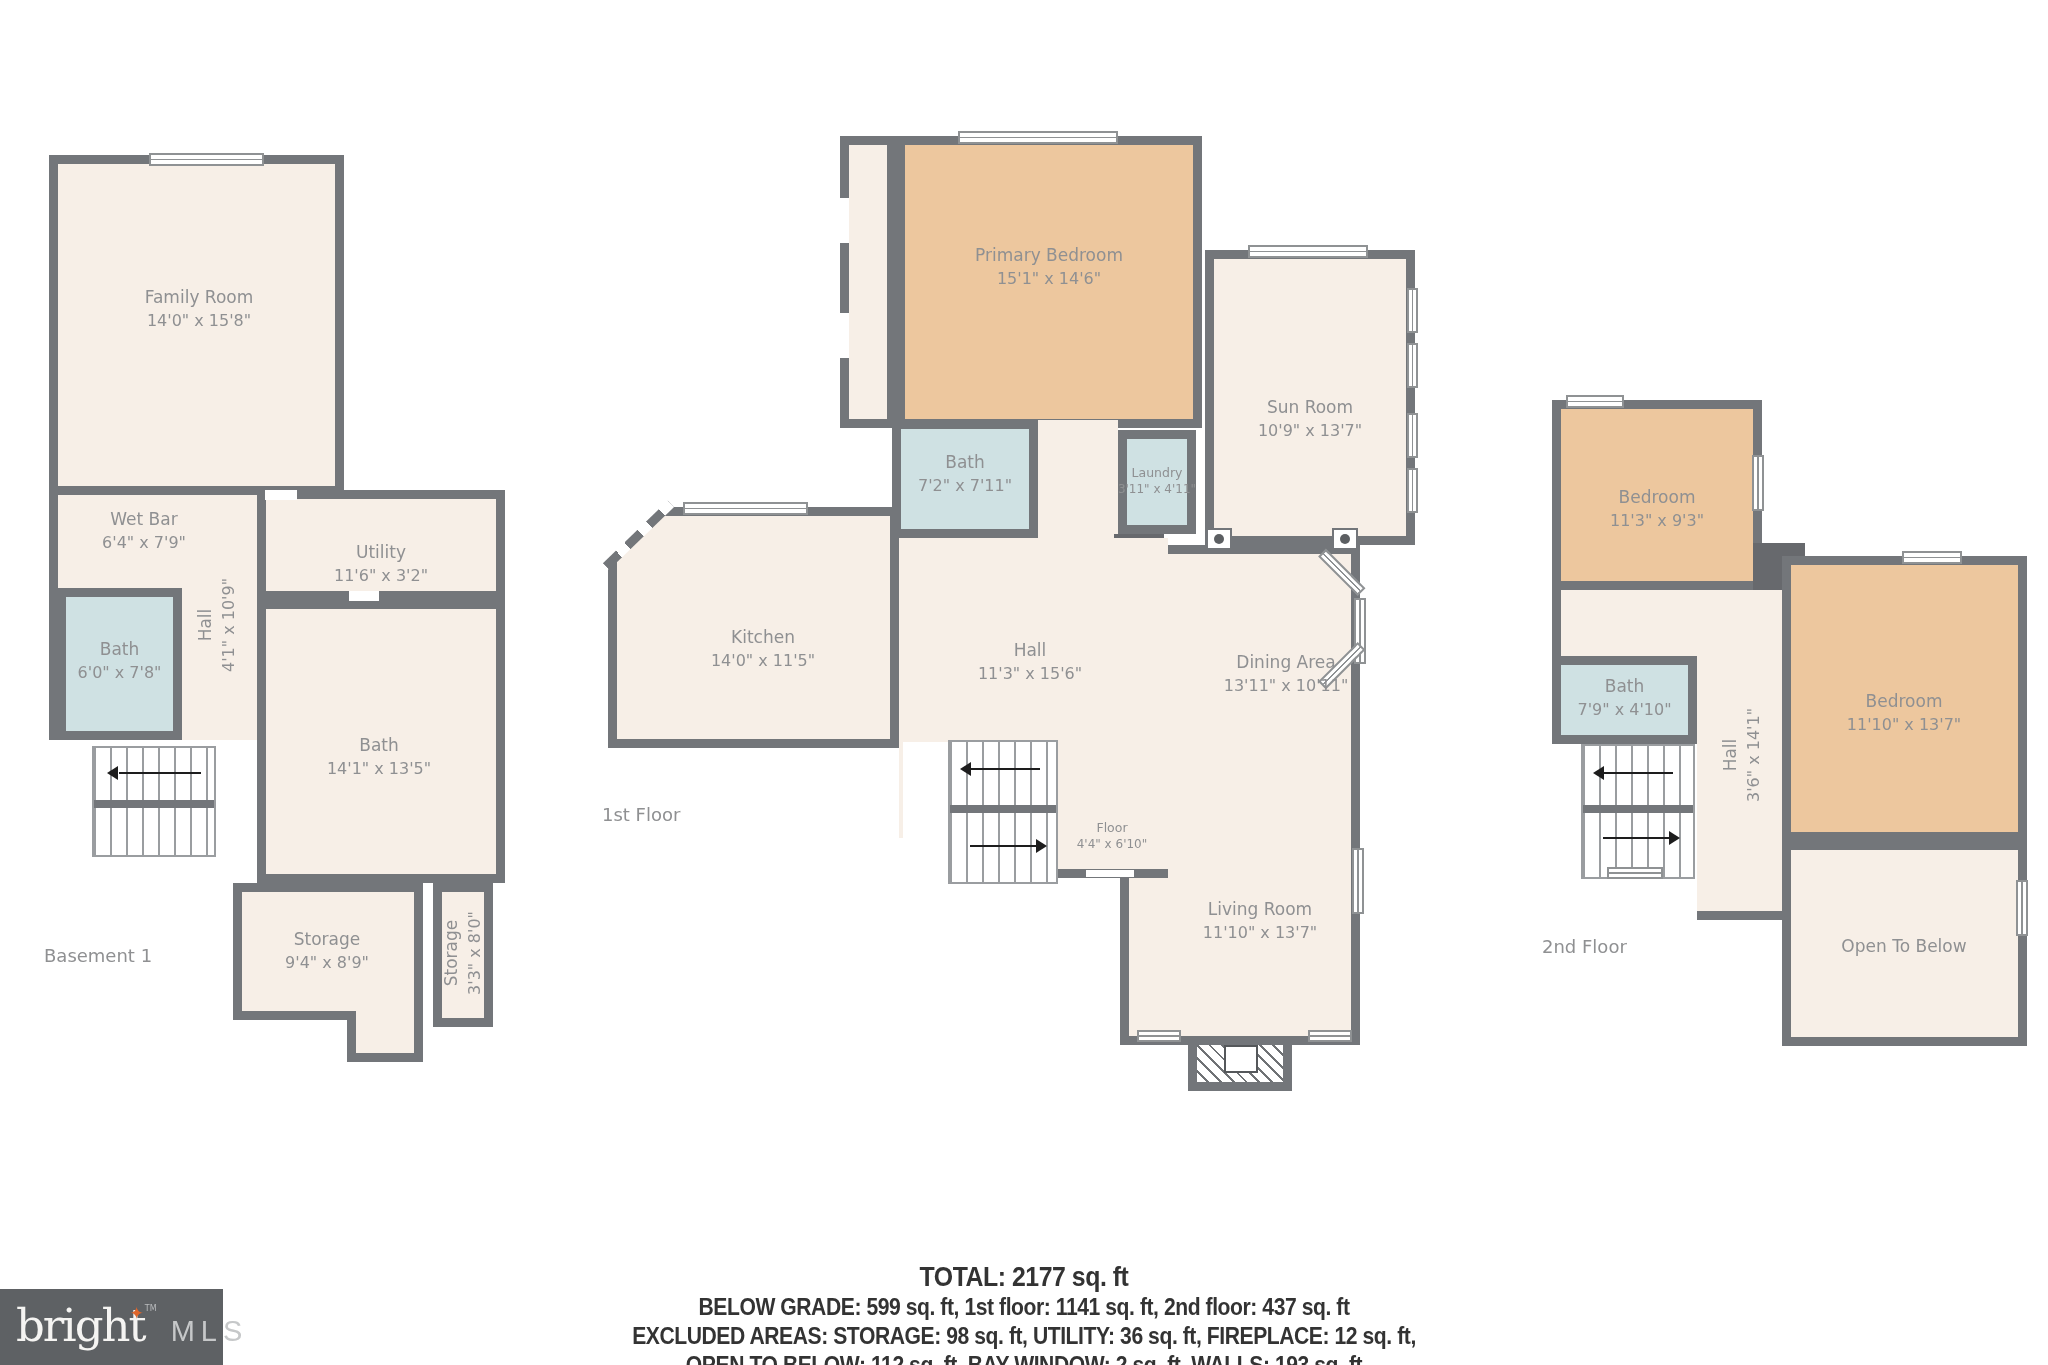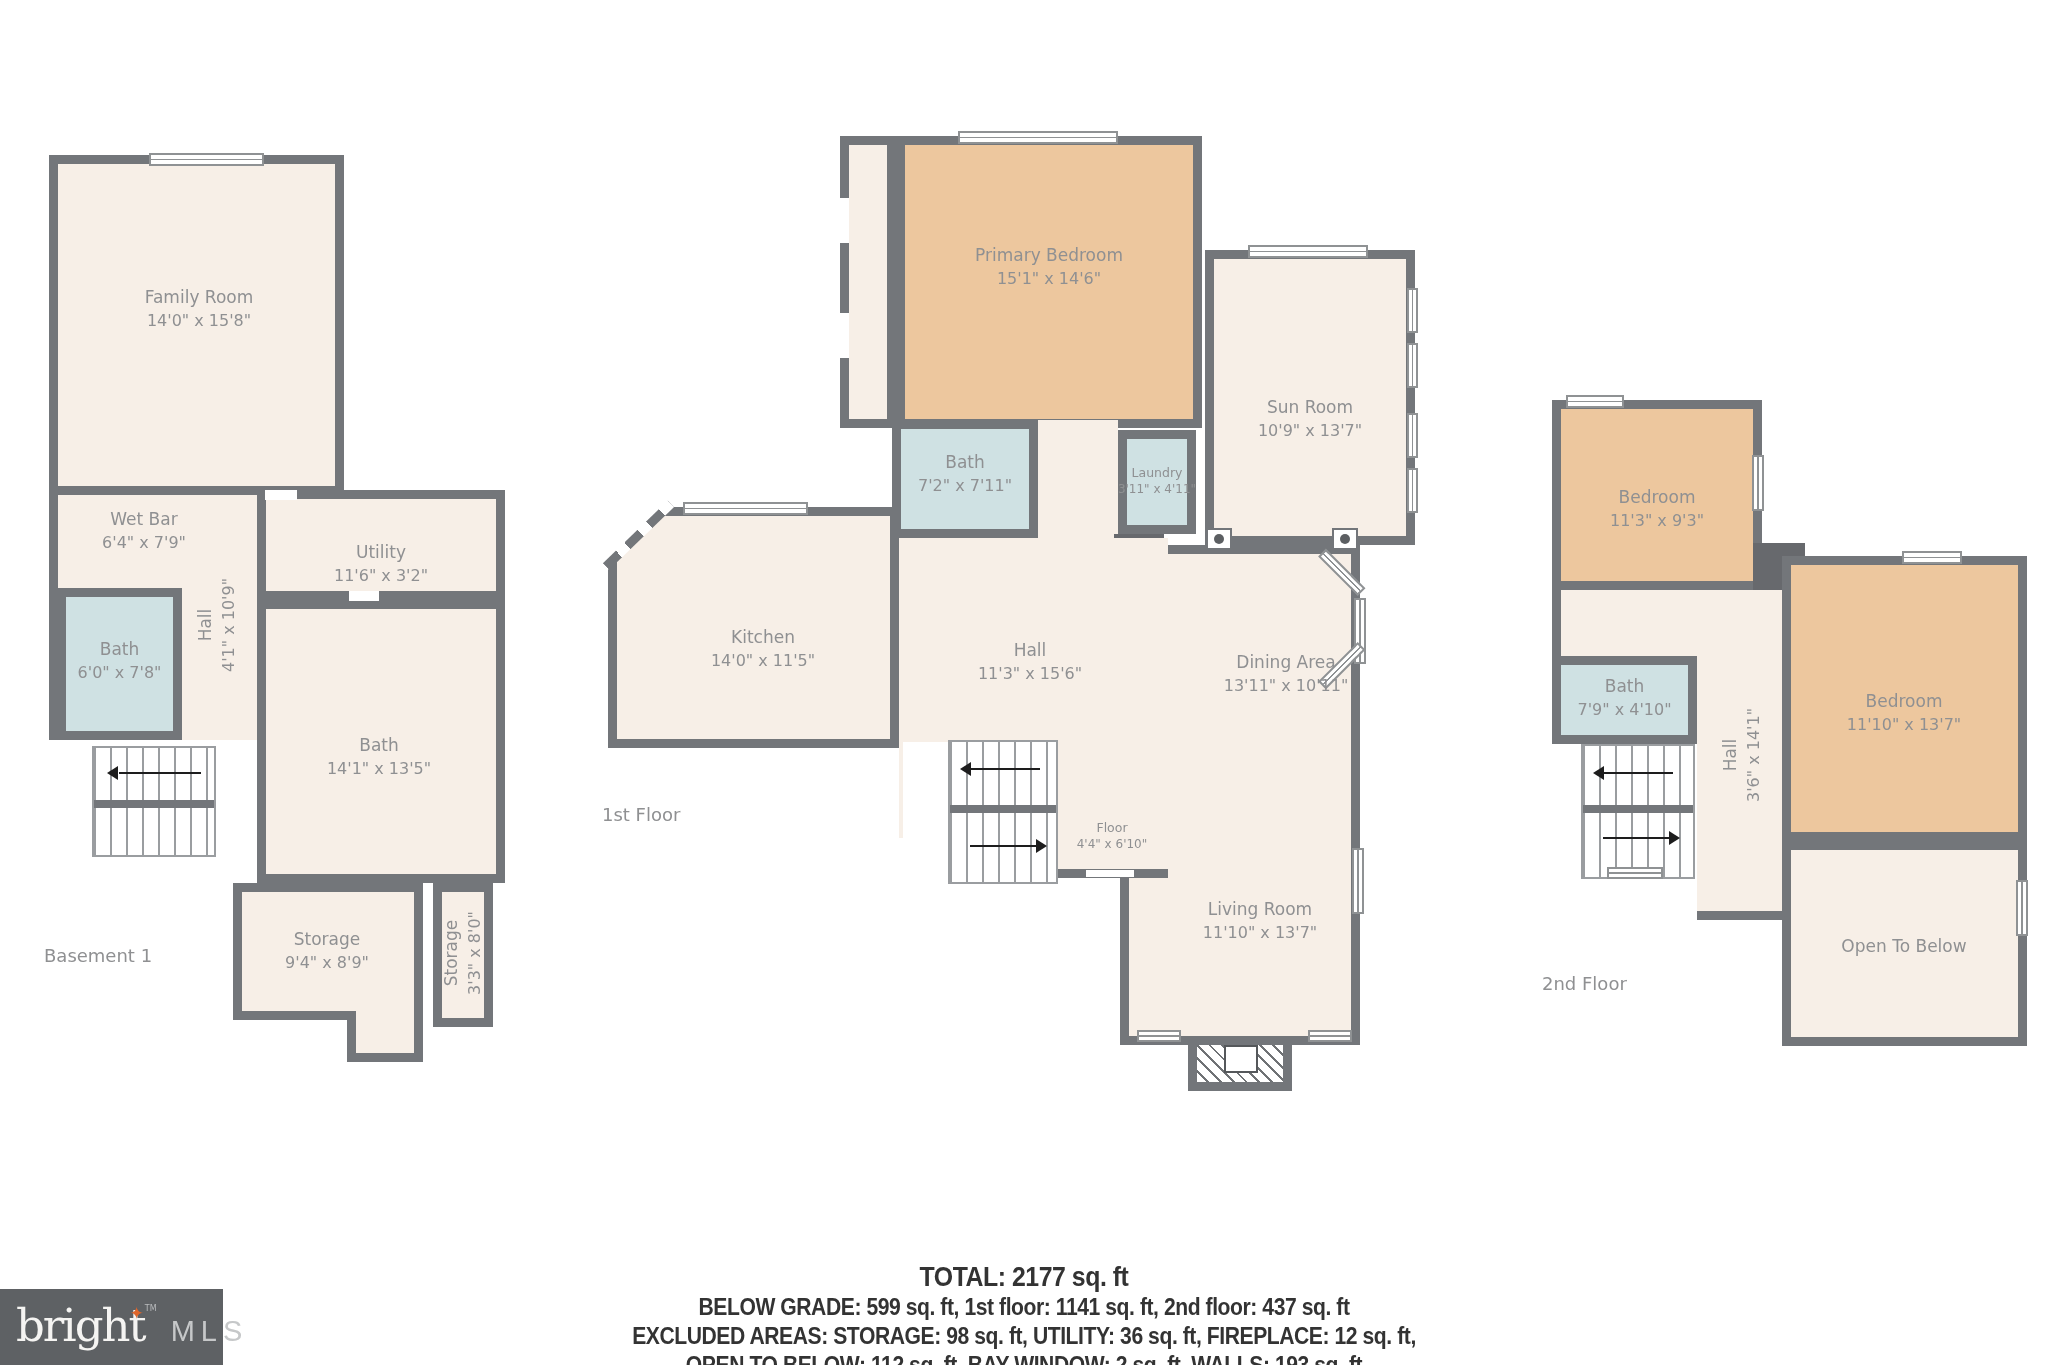--- a/index.html
+++ b/index.html
@@ -242,21 +242,21 @@
       <span>Hall</span>
       <span class="dims">3'6" x 14'1"</span>
     </div>
     <div class="rlabel" style="left:242px;top:289px;width:220px;">
       <span>Bedroom</span>
       <span class="dims">11'10" x 13'7"</span>
     </div>
     <div class="rlabel" style="left:242px;top:534px;width:220px;">
       <span>Open To Below</span>
     </div>
-    <div class="floor-tag" style="left:-10px;top:573px;text-align:right;">2nd Floor</div>
+    <div class="floor-tag" style="left:-10px;top:536px;text-align:right;">2nd Floor</div>
   </section>
 
   <footer class="summary">
     <div class="total">TOTAL: 2177 sq. ft</div>
     <div class="sline">BELOW GRADE: 599 sq. ft, 1st floor: 1141 sq. ft, 2nd floor: 437 sq. ft</div>
     <div class="sline">EXCLUDED AREAS: STORAGE: 98 sq. ft, UTILITY: 36 sq. ft, FIREPLACE: 12 sq. ft,</div>
     <div class="sline">OPEN TO BELOW: 112 sq. ft, BAY WINDOW: 2 sq. ft, WALLS: 193 sq. ft</div>
   </footer>
 
   <div class="logo">

